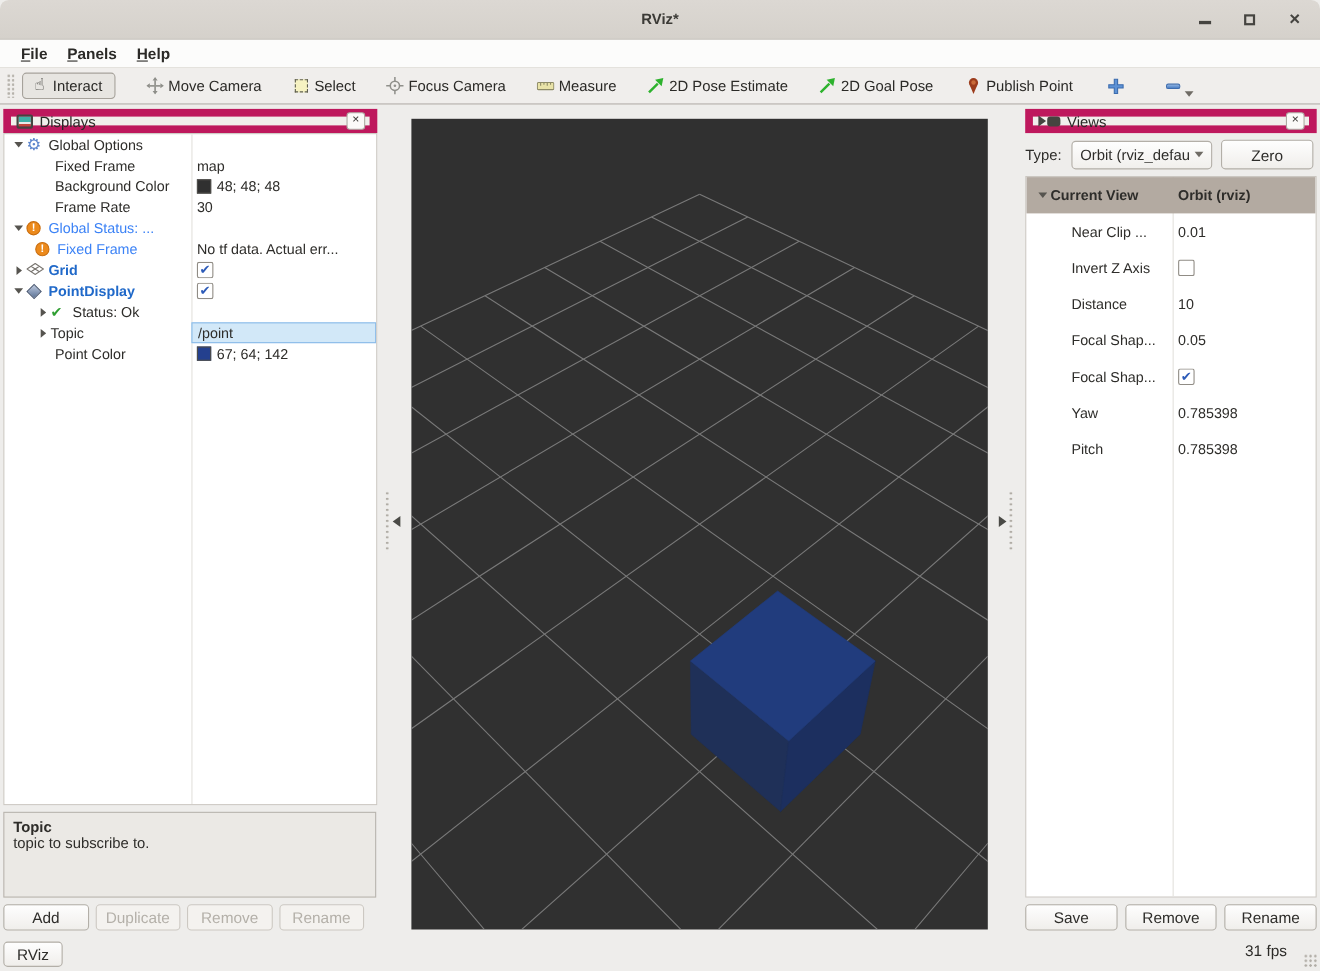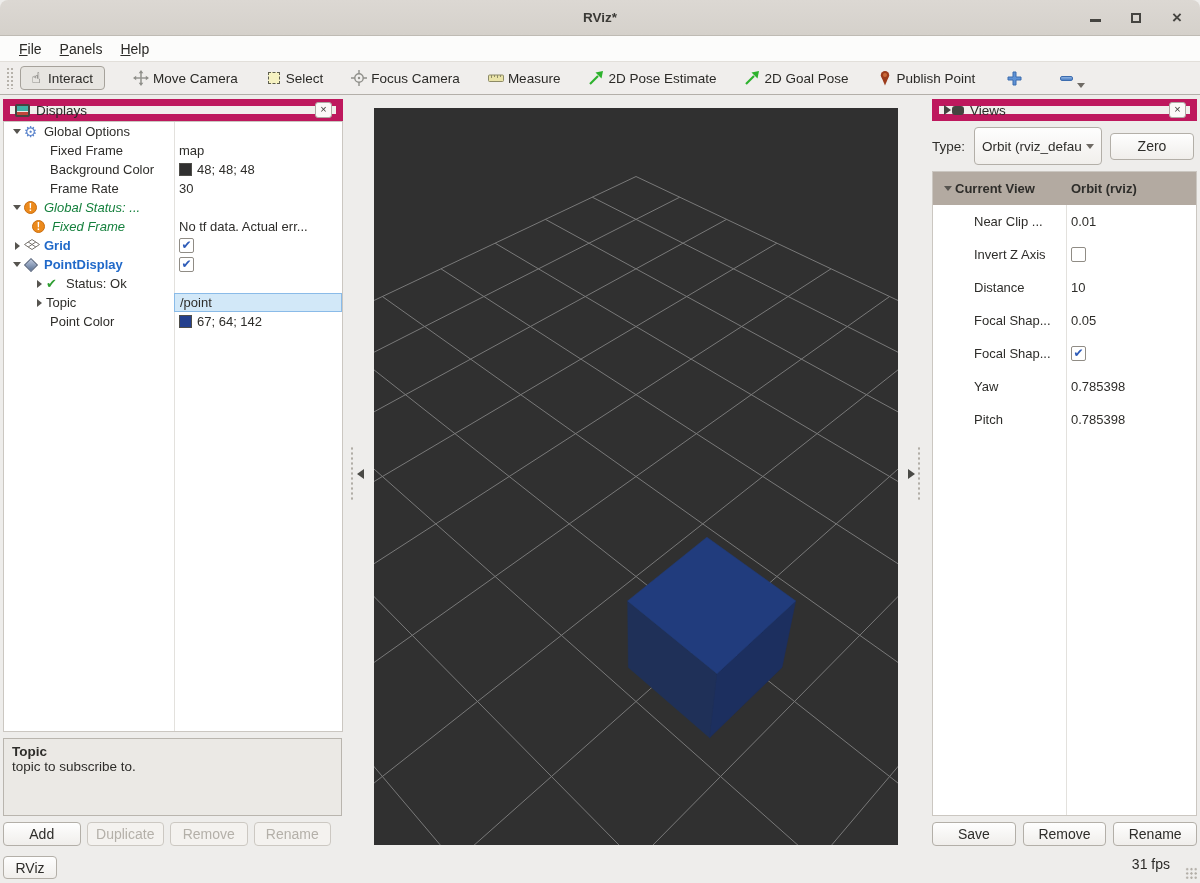--- a/index.html
+++ b/index.html
@@ -16,21 +16,21 @@
     font-size:13.5px; color:#3b3a36; }
   .winbtns { margin-left:auto; display:flex; align-items:center; gap:27px; padding-right:16px; z-index:2; }
   .winbtn { width:14px; height:14px; display:flex; align-items:center; justify-content:center; cursor:default; }
   .glyph-min { width:11px; height:2.5px; background:#454440; margin-top:6px; }
   .glyph-max { width:10px; height:10px; border:2px solid #454440; }
   .glyph-close { font-size:17px; font-weight:bold; color:#454440; line-height:10px; }
 
   
   .menubar { height:26px; background:#fcfcfb; border-bottom:1px solid #e2dfda; display:flex;
     align-items:center; padding-left:10px; flex:0 0 auto; }
-  .menu-item { display:inline-block; padding:3px 9px; font-size:14px; color:#2b2a27; }
+  .menu-item { display:inline-block; padding:3px 9px; font-size:14px; color:#2b2a27;font-weight:bold; }
   .menu-item::first-letter { text-decoration:underline; }
 
   
   .toolbar { height:33px; background:#f0eeec; border-bottom:1px solid #b3afa9; display:flex;
     align-items:center; flex:0 0 auto; }
   .tb-handle { width:7px; height:22px; margin:0 3px 0 6px;
     background:radial-gradient(circle,#b6b2ab 1px,transparent 1.4px); background-size:4px 4px; }
   .tool { display:flex; align-items:center; gap:4px; font-size:13.5px; color:#2b2a27; margin-left:28px; white-space:nowrap; }
   .tool.first { margin-left:4px; padding:3px 11px 3px 7px; background:#e7e5e1; border:1px solid #a6a29b; border-radius:4px; }
   .icon16 { width:16px; height:16px; display:inline-flex; align-items:center; justify-content:center; }
@@ -82,21 +82,21 @@
   .pad28 { padding-left:28px !important; }
   .pad46 { padding-left:46px !important; }
 
   .gear-glyph { font-size:15px; color:#5b84cc; line-height:14px; }
   .warn-badge { width:13px; height:13px; border-radius:50%; background:#ec8a1c; border:1px solid #c96d0e;
     color:#fff; font-size:10px; font-weight:bold; text-align:center; line-height:12px; }
   .check-glyph { color:#2f9e32; font-size:13px; font-weight:bold; }
   .grid-glyph { display:inline-block; }
   .pd-diamond { width:10px; height:10px; transform:rotate(45deg); margin-left:2px;
     background:linear-gradient(135deg,#bcc8de,#5c7396); border:1px solid #4a5872; }
-  .c-orange { color:#15803d;font-style:italic; }
+  .c-orange { color:#3b82f6; }
   .c-blue { color:#2069c9; font-weight:bold; }
 
   .swatch { width:13px; height:13px; border:1px solid #4e4d49; display:inline-block; margin-right:5px; flex:0 0 auto; }
   .checkbox { width:15px; height:15px; background:#fff; border:1px solid #908c85; border-radius:2px;
     font-size:12px; font-weight:bold; color:#2d5bb8; text-align:center; line-height:13px; }
   .checkbox .mark { visibility:hidden; }
   .checkbox.checked .mark { visibility:visible; }
   .cell-selected { background:#d2e8f8; border:1px solid #8abbe8; align-self:stretch; display:flex; align-items:center; }
 
   
@@ -121,21 +121,21 @@
   .collapse { position:absolute; top:50%; transform:translateY(-50%); width:0; height:0; }
   .collapse-left { left:12px; border-top:5px solid transparent; border-bottom:5px solid transparent; border-right:7px solid #4a4a46; }
   .collapse-right { right:15px; border-top:5px solid transparent; border-bottom:5px solid transparent; border-left:7px solid #4a4a46; }
   .viewport-col { flex:1 1 auto; padding:13px 0 7px 0; min-width:0; }
   .viewport { width:100%; height:100%; position:relative; }
   .viewport svg { width:100%; height:100%; display:block; }
 
   
   .type-row { display:flex; align-items:center; margin:6px 0; flex:0 0 auto; }
   .type-label { width:42px; font-size:13.5px; }
-  .combo { width:128px; height:38px; background:linear-gradient(#fefefe,#f1efec); border:1px solid #b3afa8;
+  .combo { width:128px; height:26px; background:linear-gradient(#fefefe,#f1efec); border:1px solid #b3afa8;
     border-radius:4px; display:flex; align-items:center; padding-left:7px; font-size:13.5px; position:relative; }
   .combo .combo-text { overflow:hidden; white-space:nowrap; flex:1; }
   .combo .combo-arrow { width:0; height:0; border-left:4px solid transparent; border-right:4px solid transparent;
     border-top:5px solid #6f6b65; margin:0 7px 0 3px; flex:0 0 auto; }
   .zero-btn { width:84px; height:27px; margin-left:8px; font-size:14px; }
 
   .v-row { height:33px; font-size:13px; }
   .v-row .tlabel { width:133px; flex:0 0 auto; padding-left:8px; }
   .v-row .tvalue { flex:1 1 auto; }
   .v-row.row-selected { background:#b3aaa1; font-weight:bold; }

